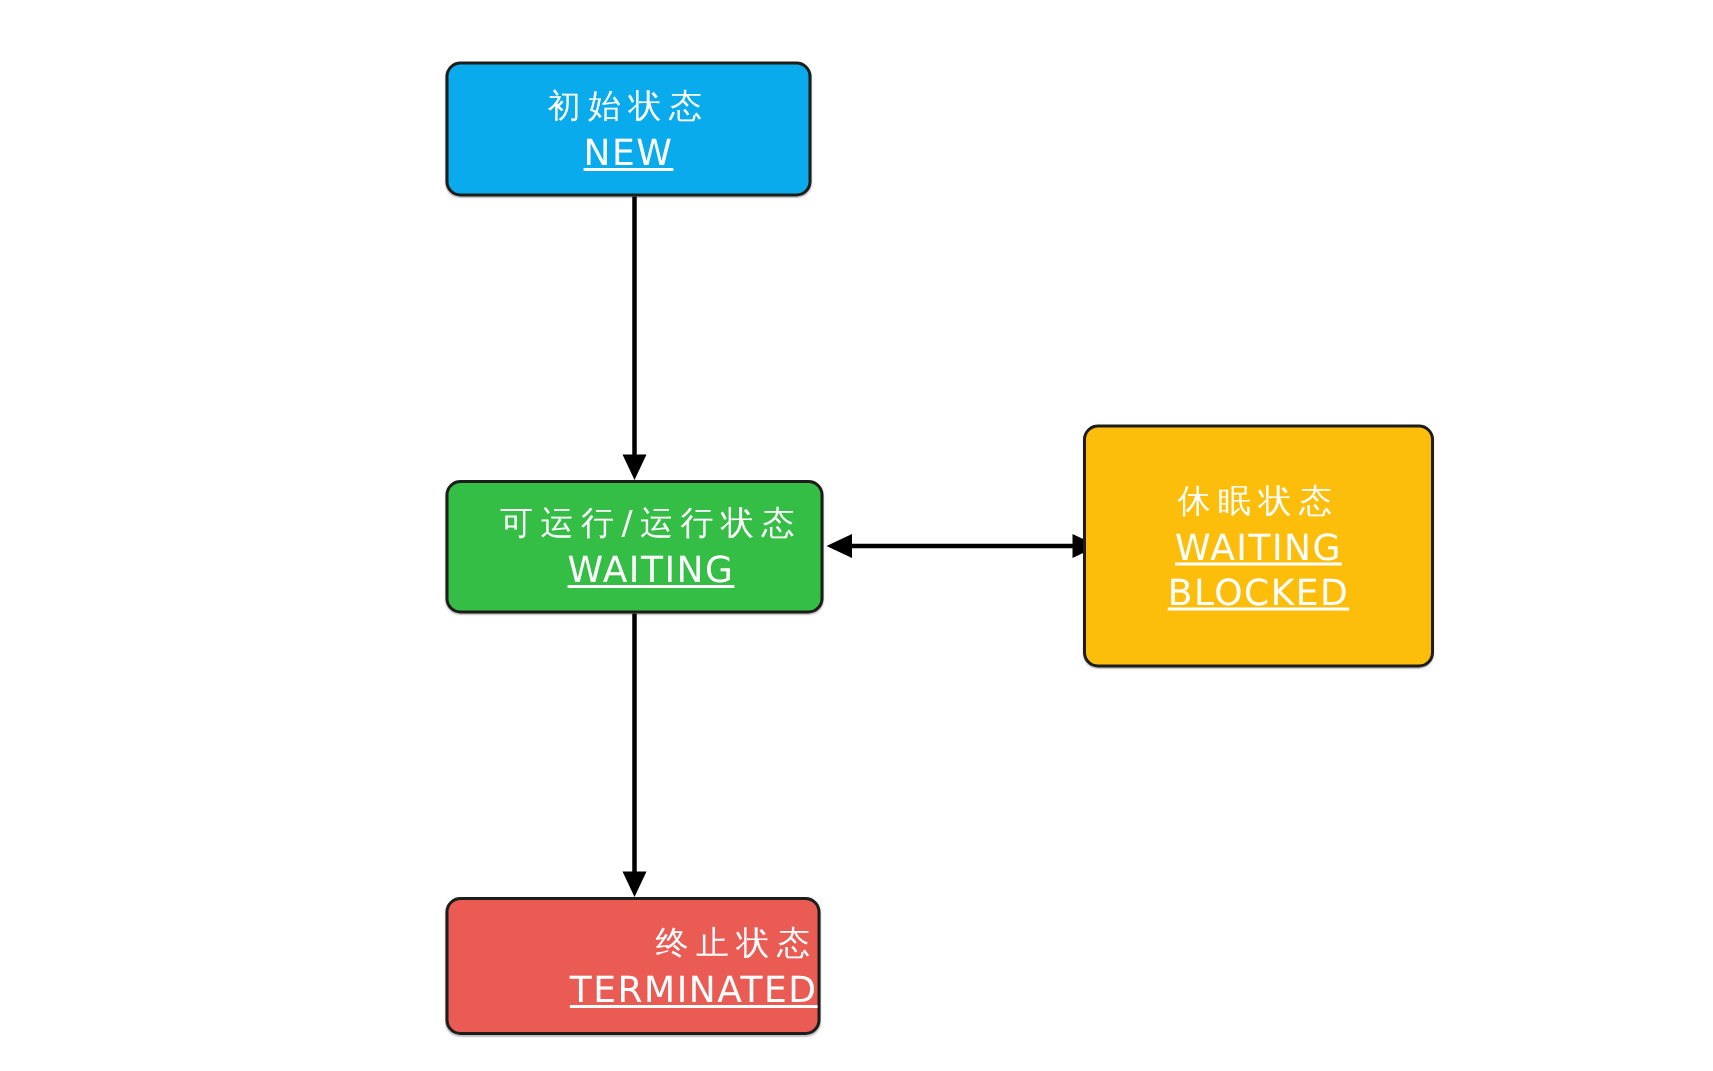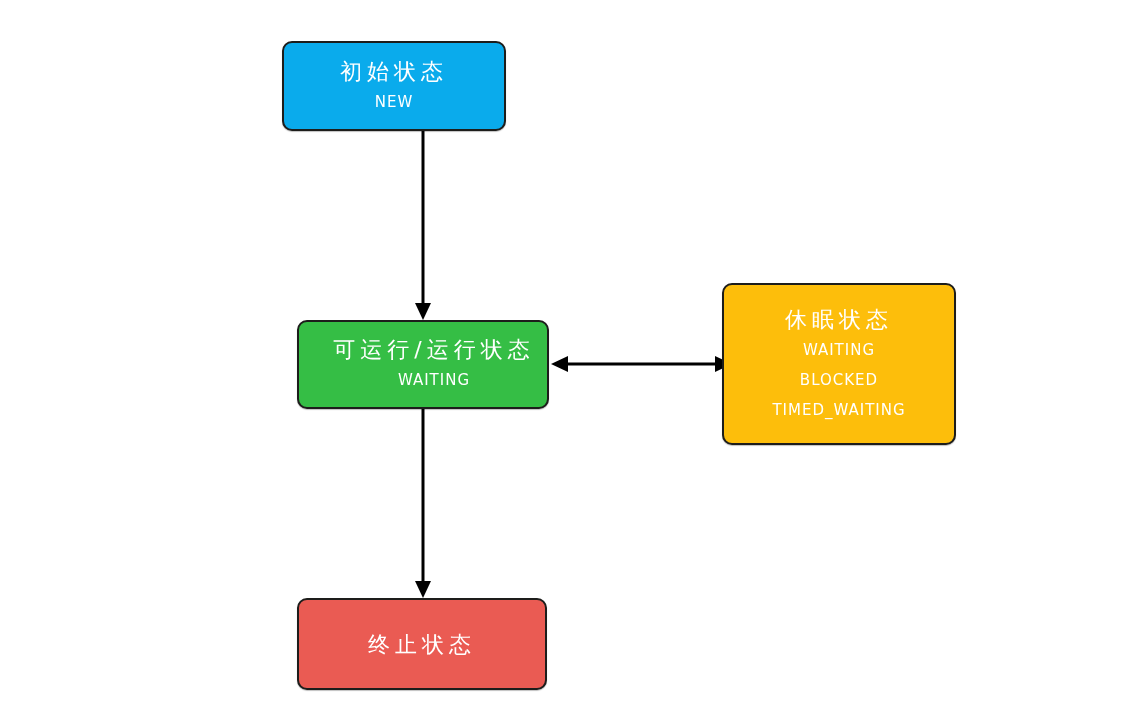--- a/index.html
+++ b/index.html
@@ -35,29 +35,30 @@
     text-align: center;
     box-shadow: 0 1px 1px rgba(0,0,0,0.25);
   }
   .node .zh {
     font-size: 22px;
     line-height: 31px;
     letter-spacing: 5px;
     white-space: nowrap;
   }
   .node .en {
-    font-size: 15px;
+    font-size: 24px;
     line-height: 30px;
     letter-spacing: 1px;
     white-space: nowrap;
+    text-decoration: underline;
   }
-  #node-new        { left: 282px; top: 41px;  width: 224px; height: 90px;  }
+  #node-new        { left: 297px; top: 41px;  width: 244px; height: 90px;  }
   #node-runnable   { left: 297px; top: 320px; width: 252px; height: 89px;  }
   #node-sleeping   { left: 706px; top: 283px; width: 234px; height: 162px; margin-left: 16px; }
-  #node-terminated { left: 297px; top: 598px; width: 250px; height: 92px;  }
+  #node-terminated { left: 297px; top: 598px; width: 250px; height: 92px; align-items: flex-end;  }
 </style>
 </head>
 <body>
 
 <div class="canvas">
 
   <svg class="arrow-layer" width="1142" height="714" viewBox="0 0 1142 714" xmlns="http://www.w3.org/2000/svg">
 
     <g>
       <line x1="423" y1="131" x2="423" y2="312" stroke-width="3" stroke="#000000"></line>
@@ -83,20 +84,20 @@
 
   <div class="node" id="node-runnable" style="background: rgb(53, 190, 69); padding-left: 22px;">
     <div class="zh">可运行/运行状态</div>
     <div class="en">WAITING</div>
   </div>
 
   <div class="node" id="node-sleeping" style="background: rgb(253, 190, 11);">
     <div class="zh">休眠状态</div>
     <div class="en">WAITING</div>
     <div class="en">BLOCKED</div>
-    <div class="en">TIMED_WAITING</div>
   </div>
 
   <div class="node" id="node-terminated" style="background: rgb(234, 91, 83);">
     <div class="zh">终止状态</div>
+    <div class="en">TERMINATED</div>
   </div>
 
 </div>
 
 </body></html>

